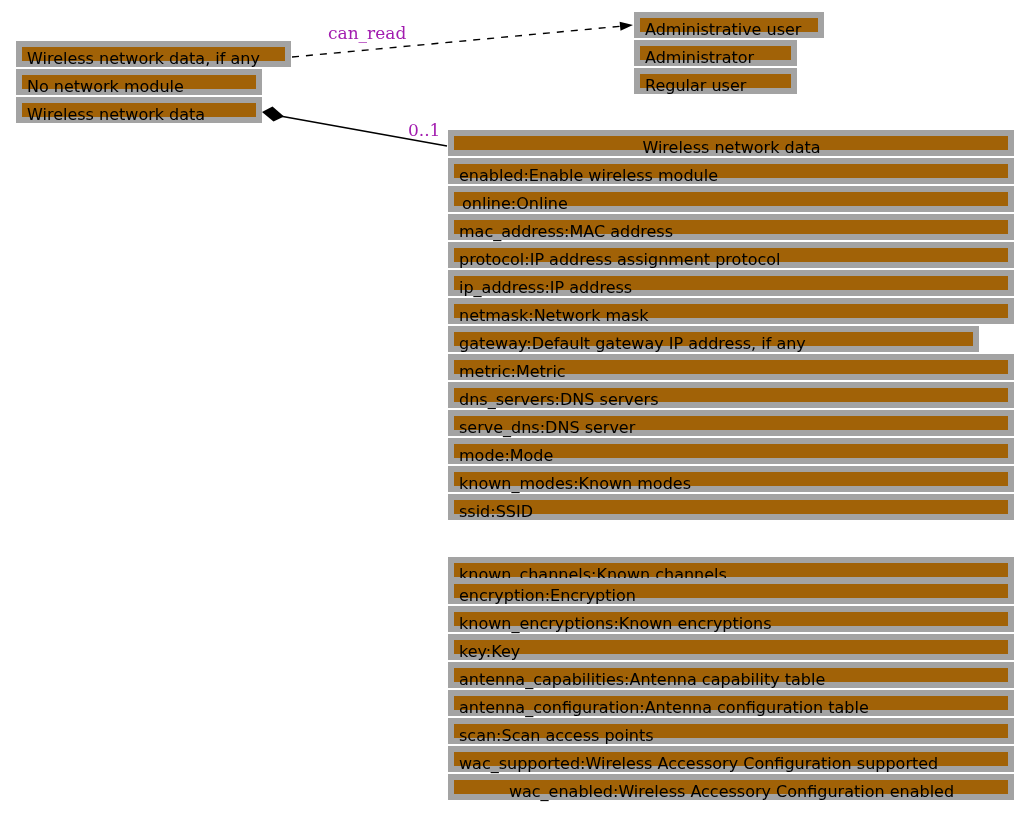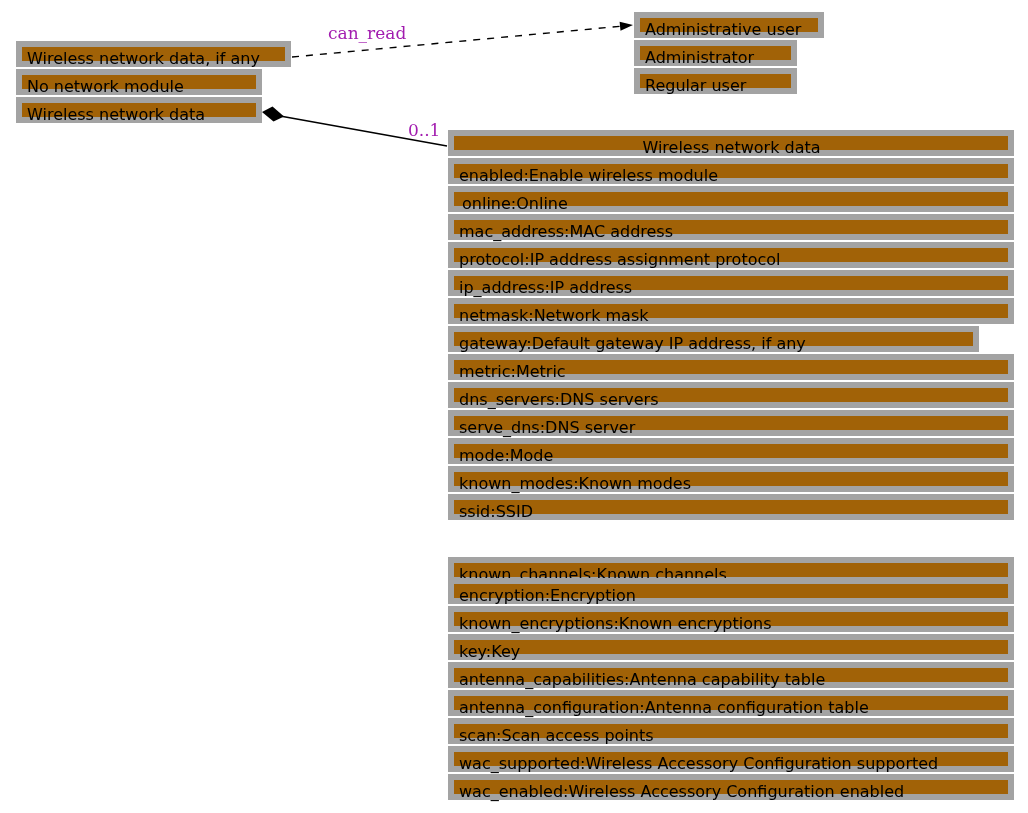--- a/index.html
+++ b/index.html
@@ -93,16 +93,16 @@
     <div class="cell" style="left:448px; top:494px; width:566px;">ssid:SSID</div>
     <div class="cell" style="left:448px; top:522px; width:566px;margin-top:43px;">channel:Wireless channel</div>
     <div class="cell" style="left:448px; top:550px; width:566px;margin-top:7px;">known_channels:Known channels</div>
     <div class="cell" style="left:448px; top:578px; width:566px;">encryption:Encryption</div>
     <div class="cell" style="left:448px; top:606px; width:566px;">known_encryptions:Known encryptions</div>
     <div class="cell" style="left:448px; top:634px; width:566px;">key:Key</div>
     <div class="cell" style="left:448px; top:662px; width:566px;">antenna_capabilities:Antenna capability table</div>
     <div class="cell" style="left:448px; top:690px; width:566px;">antenna_configuration:Antenna configuration table</div>
     <div class="cell" style="left:448px; top:718px; width:566px;">scan:Scan access points</div>
     <div class="cell" style="left:448px; top:746px; width:566px;">wac_supported:Wireless Accessory Configuration supported</div>
-    <div class="cell" style="left:448px; top:774px; width:566px;">wac_enabled:Wireless Accessory Configuration enabled</div>
+    <div class="cell" style="left:448px; top:774px; width:566px;text-align:center;">wac_enabled:Wireless Accessory Configuration enabled</div>
   </div>
 
 </div>
 
 </body></html>

